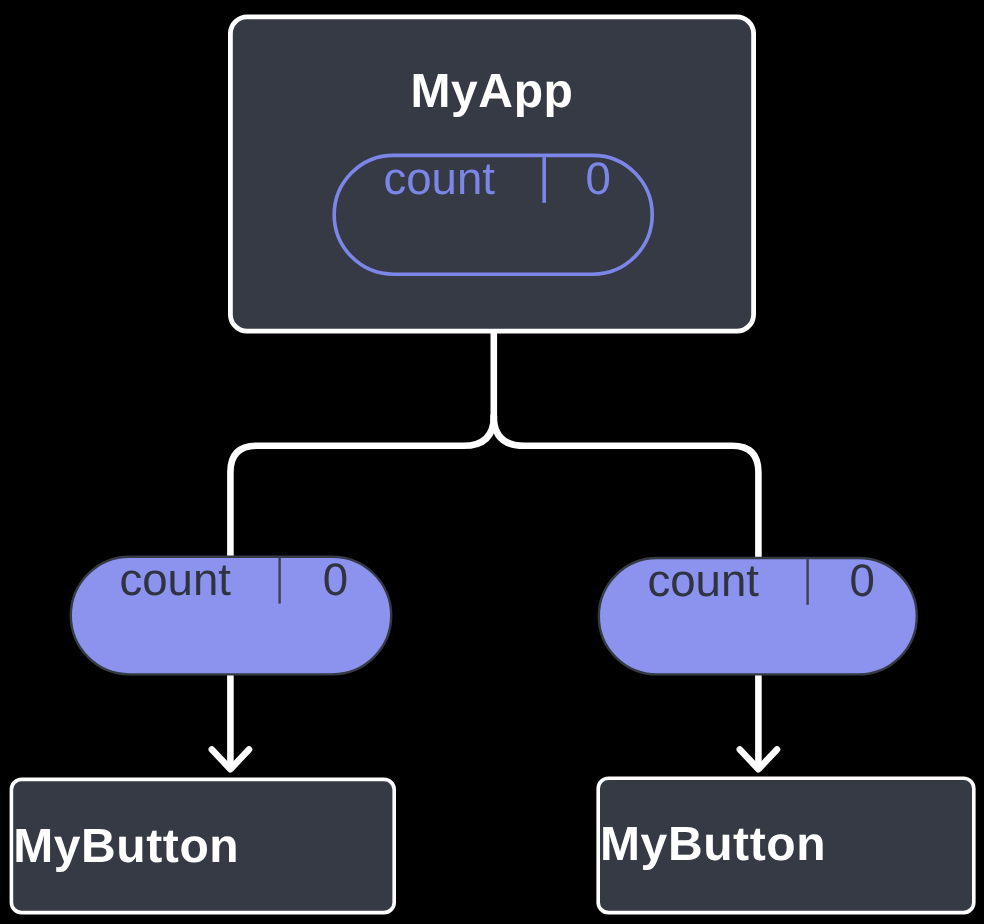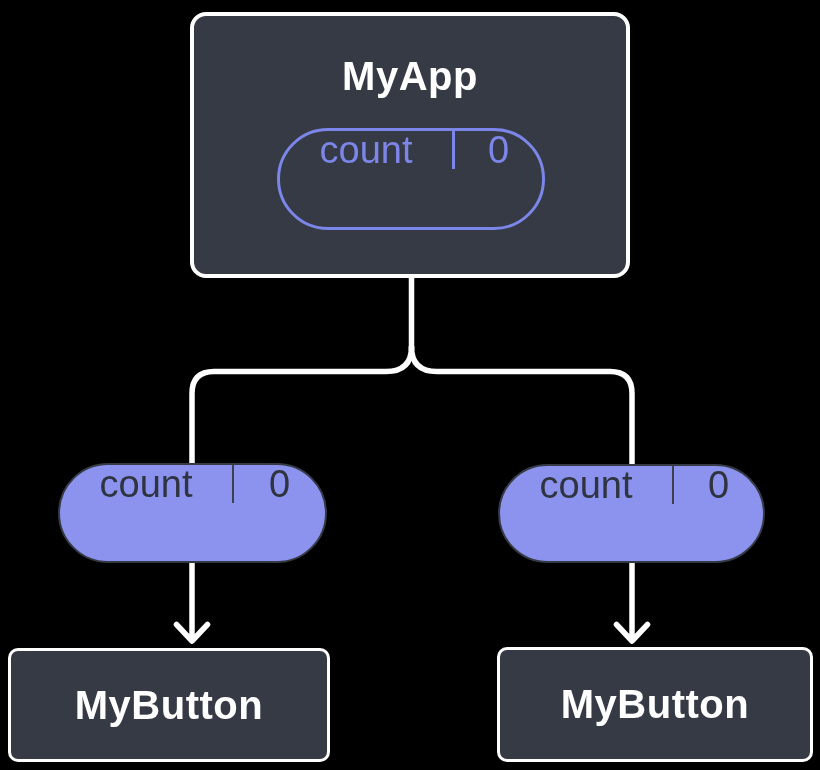--- a/index.html
+++ b/index.html
@@ -38,21 +38,21 @@
     width: 100%;
     text-align: center;
     color: #ffffff;
     font-size: 40px;
     font-weight: 600;
     letter-spacing: 0.5px;
   }
   .node-child {
     display: flex;
     align-items: center;
-    justify-content: center;
+    justify-content: flex-start;
     border-width: 3.5px;
     border-radius: 10px;
     color: #ffffff;
     font-size: 40px;
     font-weight: 600;
     letter-spacing: 0.5px;
   }
   .node-child-left  { left: 8px;   top: 648px; width: 322px; height: 114px; }
   .node-child-right { left: 497px; top: 647px; width: 316px; height: 115px; }
 

